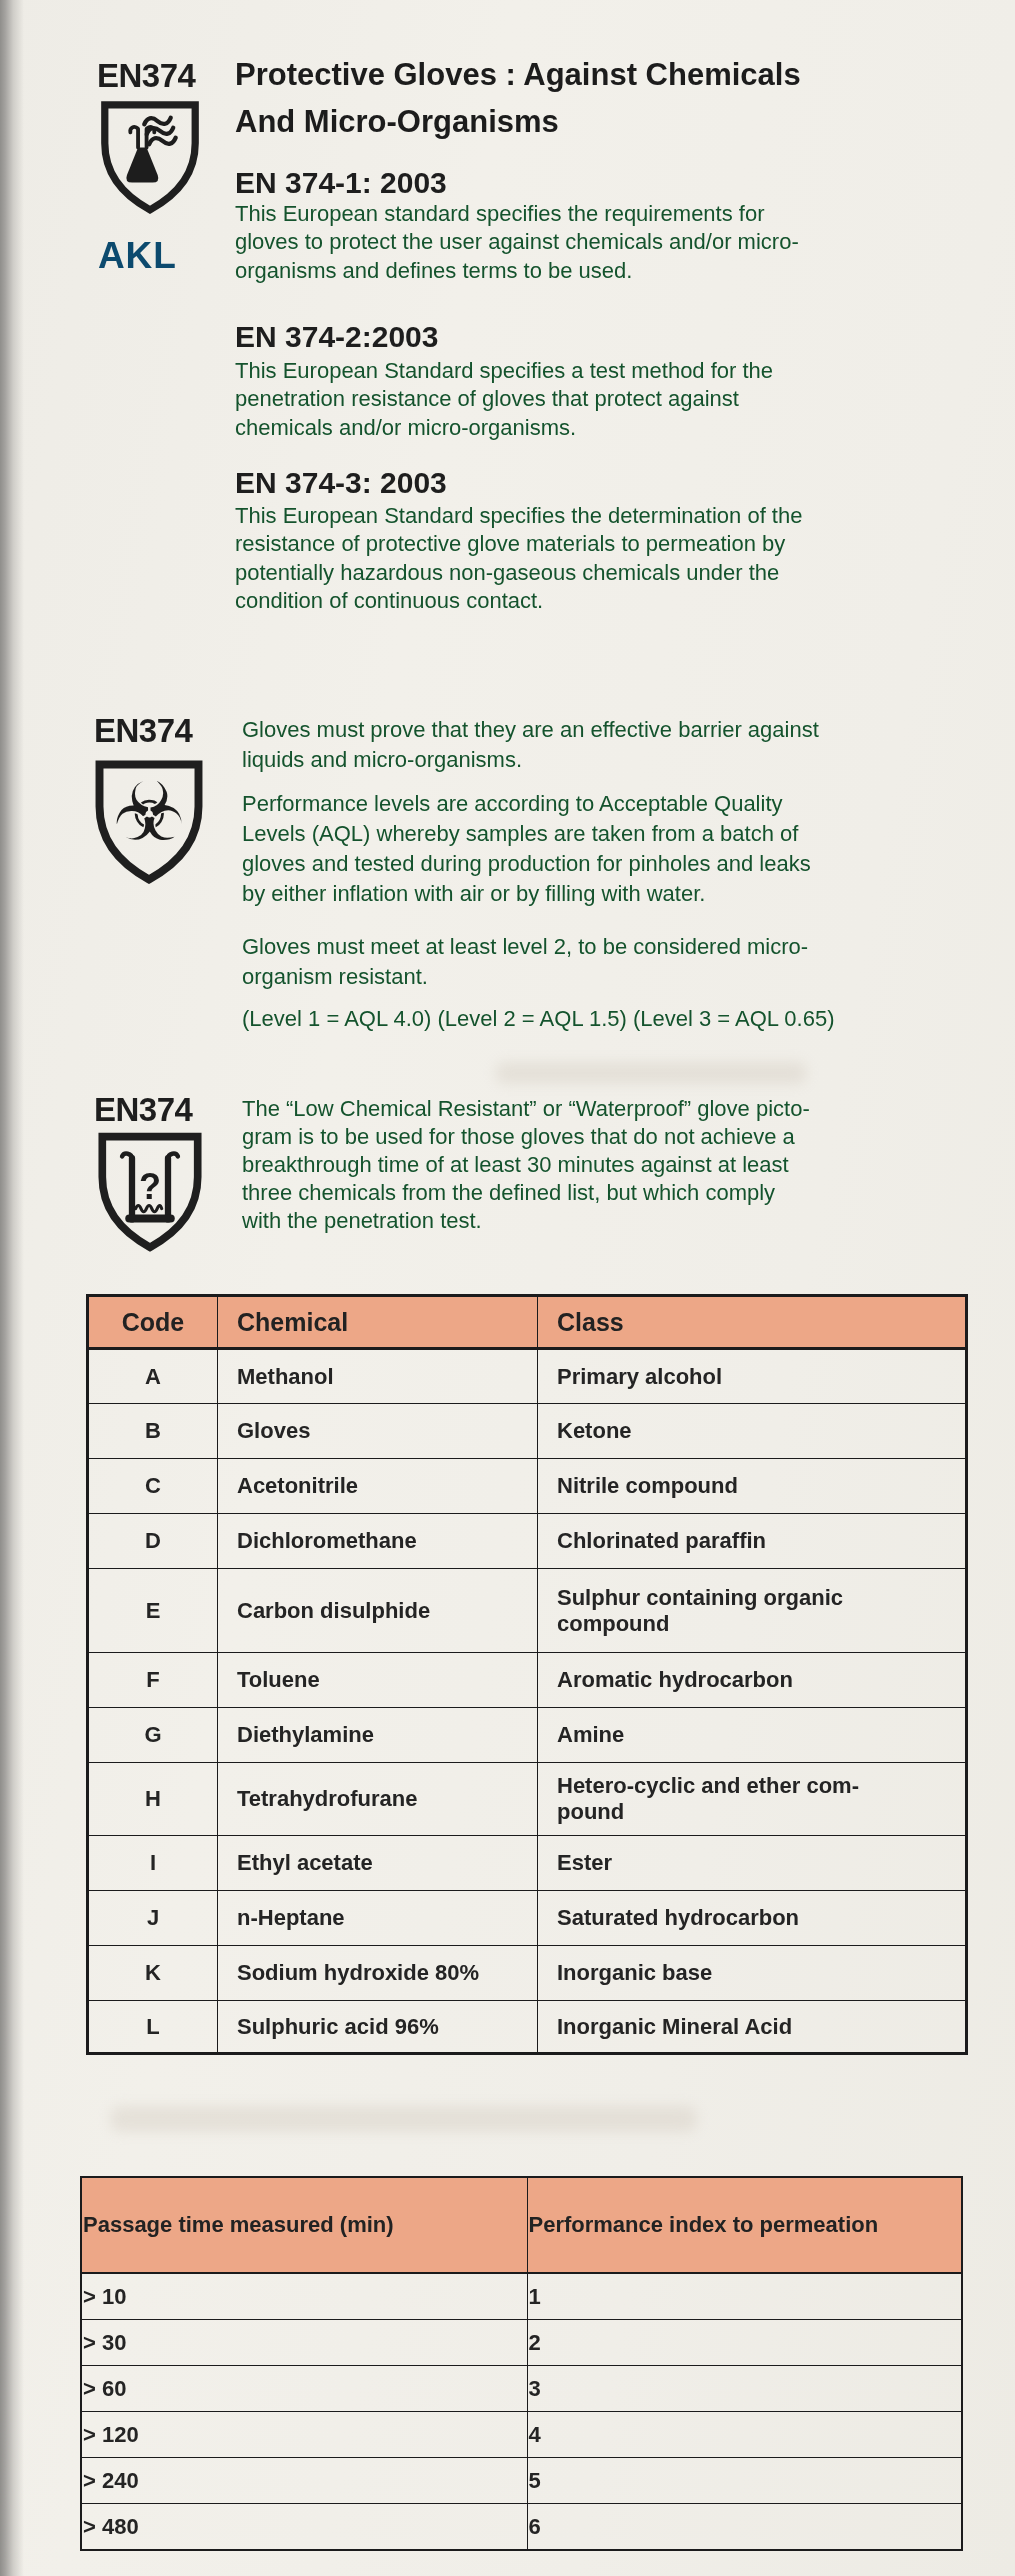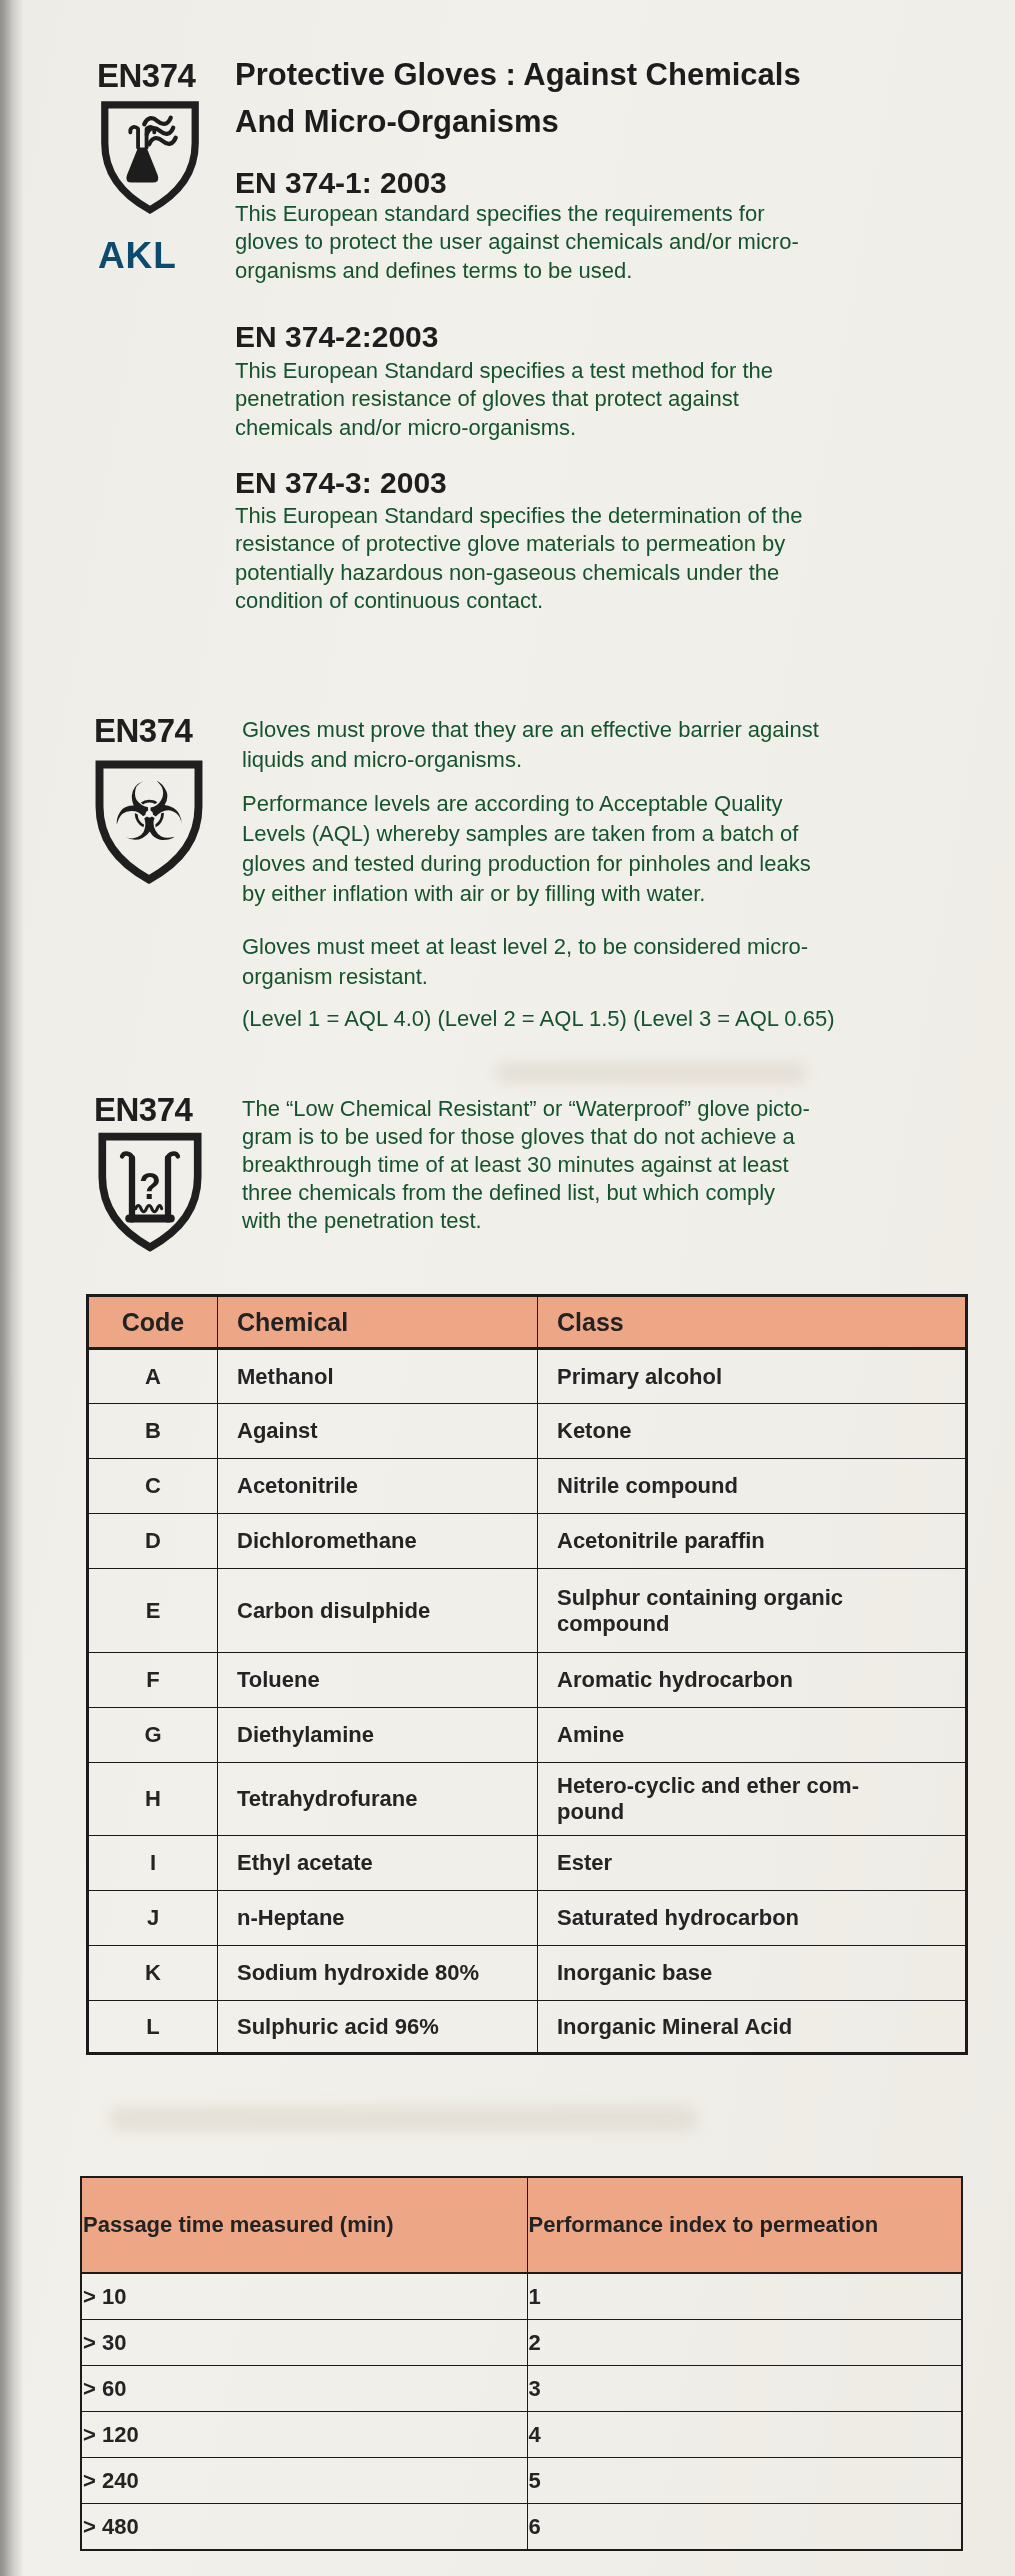--- a/index.html
+++ b/index.html
@@ -136,32 +136,32 @@
     <th>Chemical</th>
     <th>Class</th>
   </tr>
   <tr class="r60">
     <td class="center">A</td>
     <td>Methanol</td>
     <td>Primary alcohol</td>
   </tr>
   <tr class="r60">
     <td class="center">B</td>
-    <td>Against</td>
+    <td>Gloves</td>
     <td>Ketone</td>
   </tr>
   <tr class="r60">
     <td class="center">C</td>
     <td>Acetonitrile</td>
     <td>Nitrile compound</td>
   </tr>
   <tr class="r60">
     <td class="center">D</td>
     <td>Dichloromethane</td>
-    <td>Acetonitrile paraffin</td>
+    <td>Chlorinated paraffin</td>
   </tr>
   <tr class="r92">
     <td class="center">E</td>
     <td>Carbon disulphide</td>
     <td>Sulphur containing organic
 compound</td>
   </tr>
   <tr class="r60">
     <td class="center">F</td>
     <td>Toluene</td>

